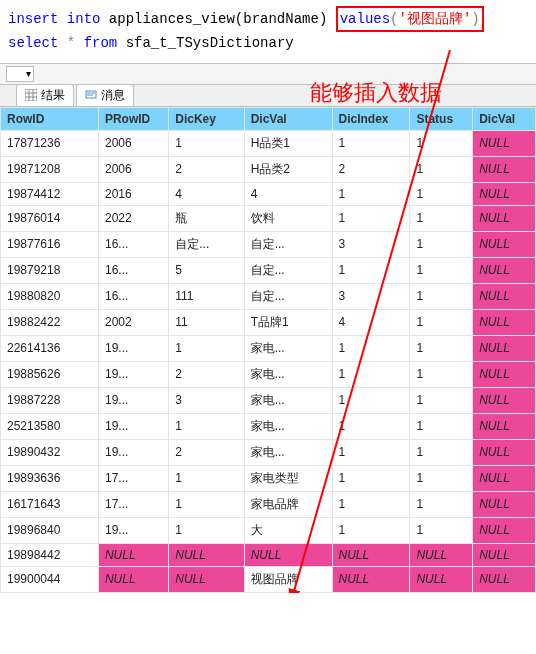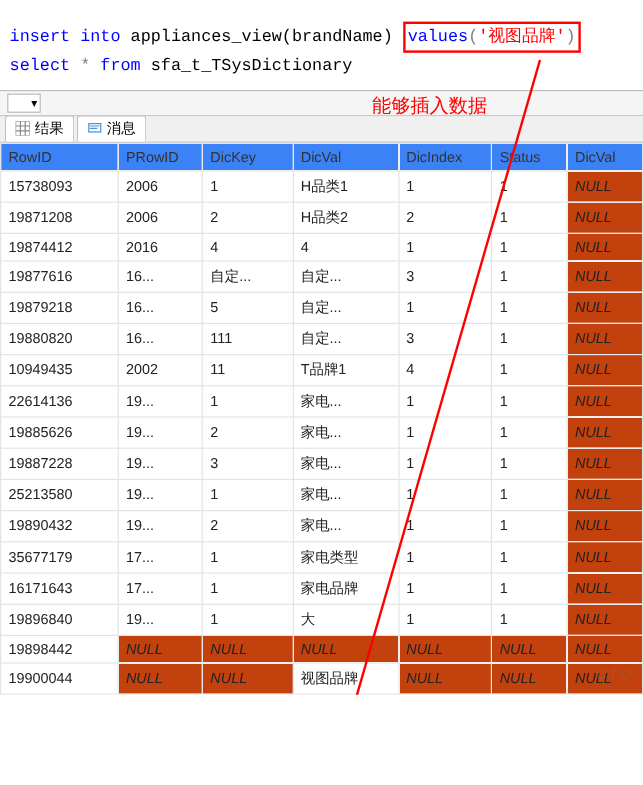--- a/index.html
+++ b/index.html
@@ -5,40 +5,40 @@
   * { box-sizing: border-box; }
   body {
     margin: 0;
     font-family: "Microsoft YaHei", Arial, sans-serif;
     font-size: 12px;
     background: #fff;
     width: 536px;
     position: relative;
   }
   .sql-area {
-    padding: 18px 8px 8px 8px;
+    padding: 6px 8px 8px 8px;
     font-family: "Courier New", monospace;
     font-size: 14px;
     line-height: 1.6;
     white-space: pre;
   }
   .kw { color: #0000ff; }
   .str { color: #ff0000; }
   .gray { color: #808080; }
   .values-box {
     border: 2px solid #ff0000;
     padding: 0 2px;
     display: inline-block;
   }
   .annotation {
     position: absolute;
     top: 78px;
     left: 310px;
     color: #ff0000;
-    font-size: 16px;
+    font-size: 22px;
     font-family: "Microsoft YaHei", SimSun, sans-serif;
   }
   .arrow-svg {
     position: absolute;
     top: 0;
     left: 0;
     pointer-events: none;
     width: 536px;
     height: 654px;
   }
@@ -59,21 +59,21 @@
     background: #fff;
     height: 16px;
     width: 28px;
     padding: 0 2px;
     font-size: 10px;
     justify-content: flex-end;
   }
   .tabs {
     display: flex;
     align-items: flex-end;
-    padding-left: 4px;
+    padding-left: 16px;
     background: #f0f0f0;
     border-bottom: 1px solid #c0c0c0;
     height: 22px;
     gap: 2px;
   }
   .tab {
     display: inline-flex;
     align-items: center;
     gap: 4px;
     padding: 2px 8px;
@@ -96,31 +96,31 @@
   .grid th, .grid td {
     border: 1px solid #e4e4e4;
     padding: 4px 6px;
     text-align: left;
     font-size: 12px;
     white-space: nowrap;
     overflow: hidden;
     height: 18px;
   }
   .grid th {
-    background: #3b82f6;
-    font-weight: normal;
+    background: #7dd3fc;
+    font-weight: bold;
     color: #333;
   }
   .grid td {
     color: #222;
   }
   .null {
     color: #b0b0b0;
     font-style: italic;
-    background: #c2410c;
+    background: #ec4899;
   }
   .grid tr:nth-child(even) td { }
   .col-rowid { width: 78px; }
   .col-prowid { width: 56px; }
   .col-dickey { width: 60px; }
   .col-dicval { width: 70px; }
   .col-dicindex { width: 62px; }
   .col-status { width: 50px; }
   .col-dicval2 { width: 50px; }
   .watermark {
@@ -186,21 +186,21 @@
       <th>PRowID</th>
       <th>DicKey</th>
       <th>DicVal</th>
       <th>DicIndex</th>
       <th>Status</th>
       <th>DicVal</th>
     </tr>
   </thead>
   <tbody id="grid-body">
       <tr>
-        <td>15738093</td>
+        <td>17871236</td>
         <td>2006</td>
         <td>1</td>
         <td>H品类1</td>
         <td>1</td>
         <td>1</td>
         <td class="null">NULL</td>
       </tr>
       <tr>
         <td>19871208</td>
         <td>2006</td>
@@ -213,20 +213,29 @@
       <tr>
         <td>19874412</td>
         <td>2016</td>
         <td>4</td>
         <td>4</td>
         <td>1</td>
         <td>1</td>
         <td class="null">NULL</td>
       </tr>
       <tr>
+        <td>19876014</td>
+        <td>2022</td>
+        <td>瓶</td>
+        <td>饮料</td>
+        <td>1</td>
+        <td>1</td>
+        <td class="null">NULL</td>
+      </tr>
+      <tr>
         <td>19877616</td>
         <td>16...</td>
         <td>自定...</td>
         <td>自定...</td>
         <td>3</td>
         <td>1</td>
         <td class="null">NULL</td>
       </tr>
       <tr>
         <td>19879218</td>
@@ -240,21 +249,21 @@
       <tr>
         <td>19880820</td>
         <td>16...</td>
         <td>111</td>
         <td>自定...</td>
         <td>3</td>
         <td>1</td>
         <td class="null">NULL</td>
       </tr>
       <tr>
-        <td>10949435</td>
+        <td>19882422</td>
         <td>2002</td>
         <td>11</td>
         <td>T品牌1</td>
         <td>4</td>
         <td>1</td>
         <td class="null">NULL</td>
       </tr>
       <tr>
         <td>22614136</td>
         <td>19...</td>
@@ -294,21 +303,21 @@
       <tr>
         <td>19890432</td>
         <td>19...</td>
         <td>2</td>
         <td>家电...</td>
         <td>1</td>
         <td>1</td>
         <td class="null">NULL</td>
       </tr>
       <tr>
-        <td>35677179</td>
+        <td>19893636</td>
         <td>17...</td>
         <td>1</td>
         <td>家电类型</td>
         <td>1</td>
         <td>1</td>
         <td class="null">NULL</td>
       </tr>
       <tr>
         <td>16171643</td>
         <td>17...</td>

